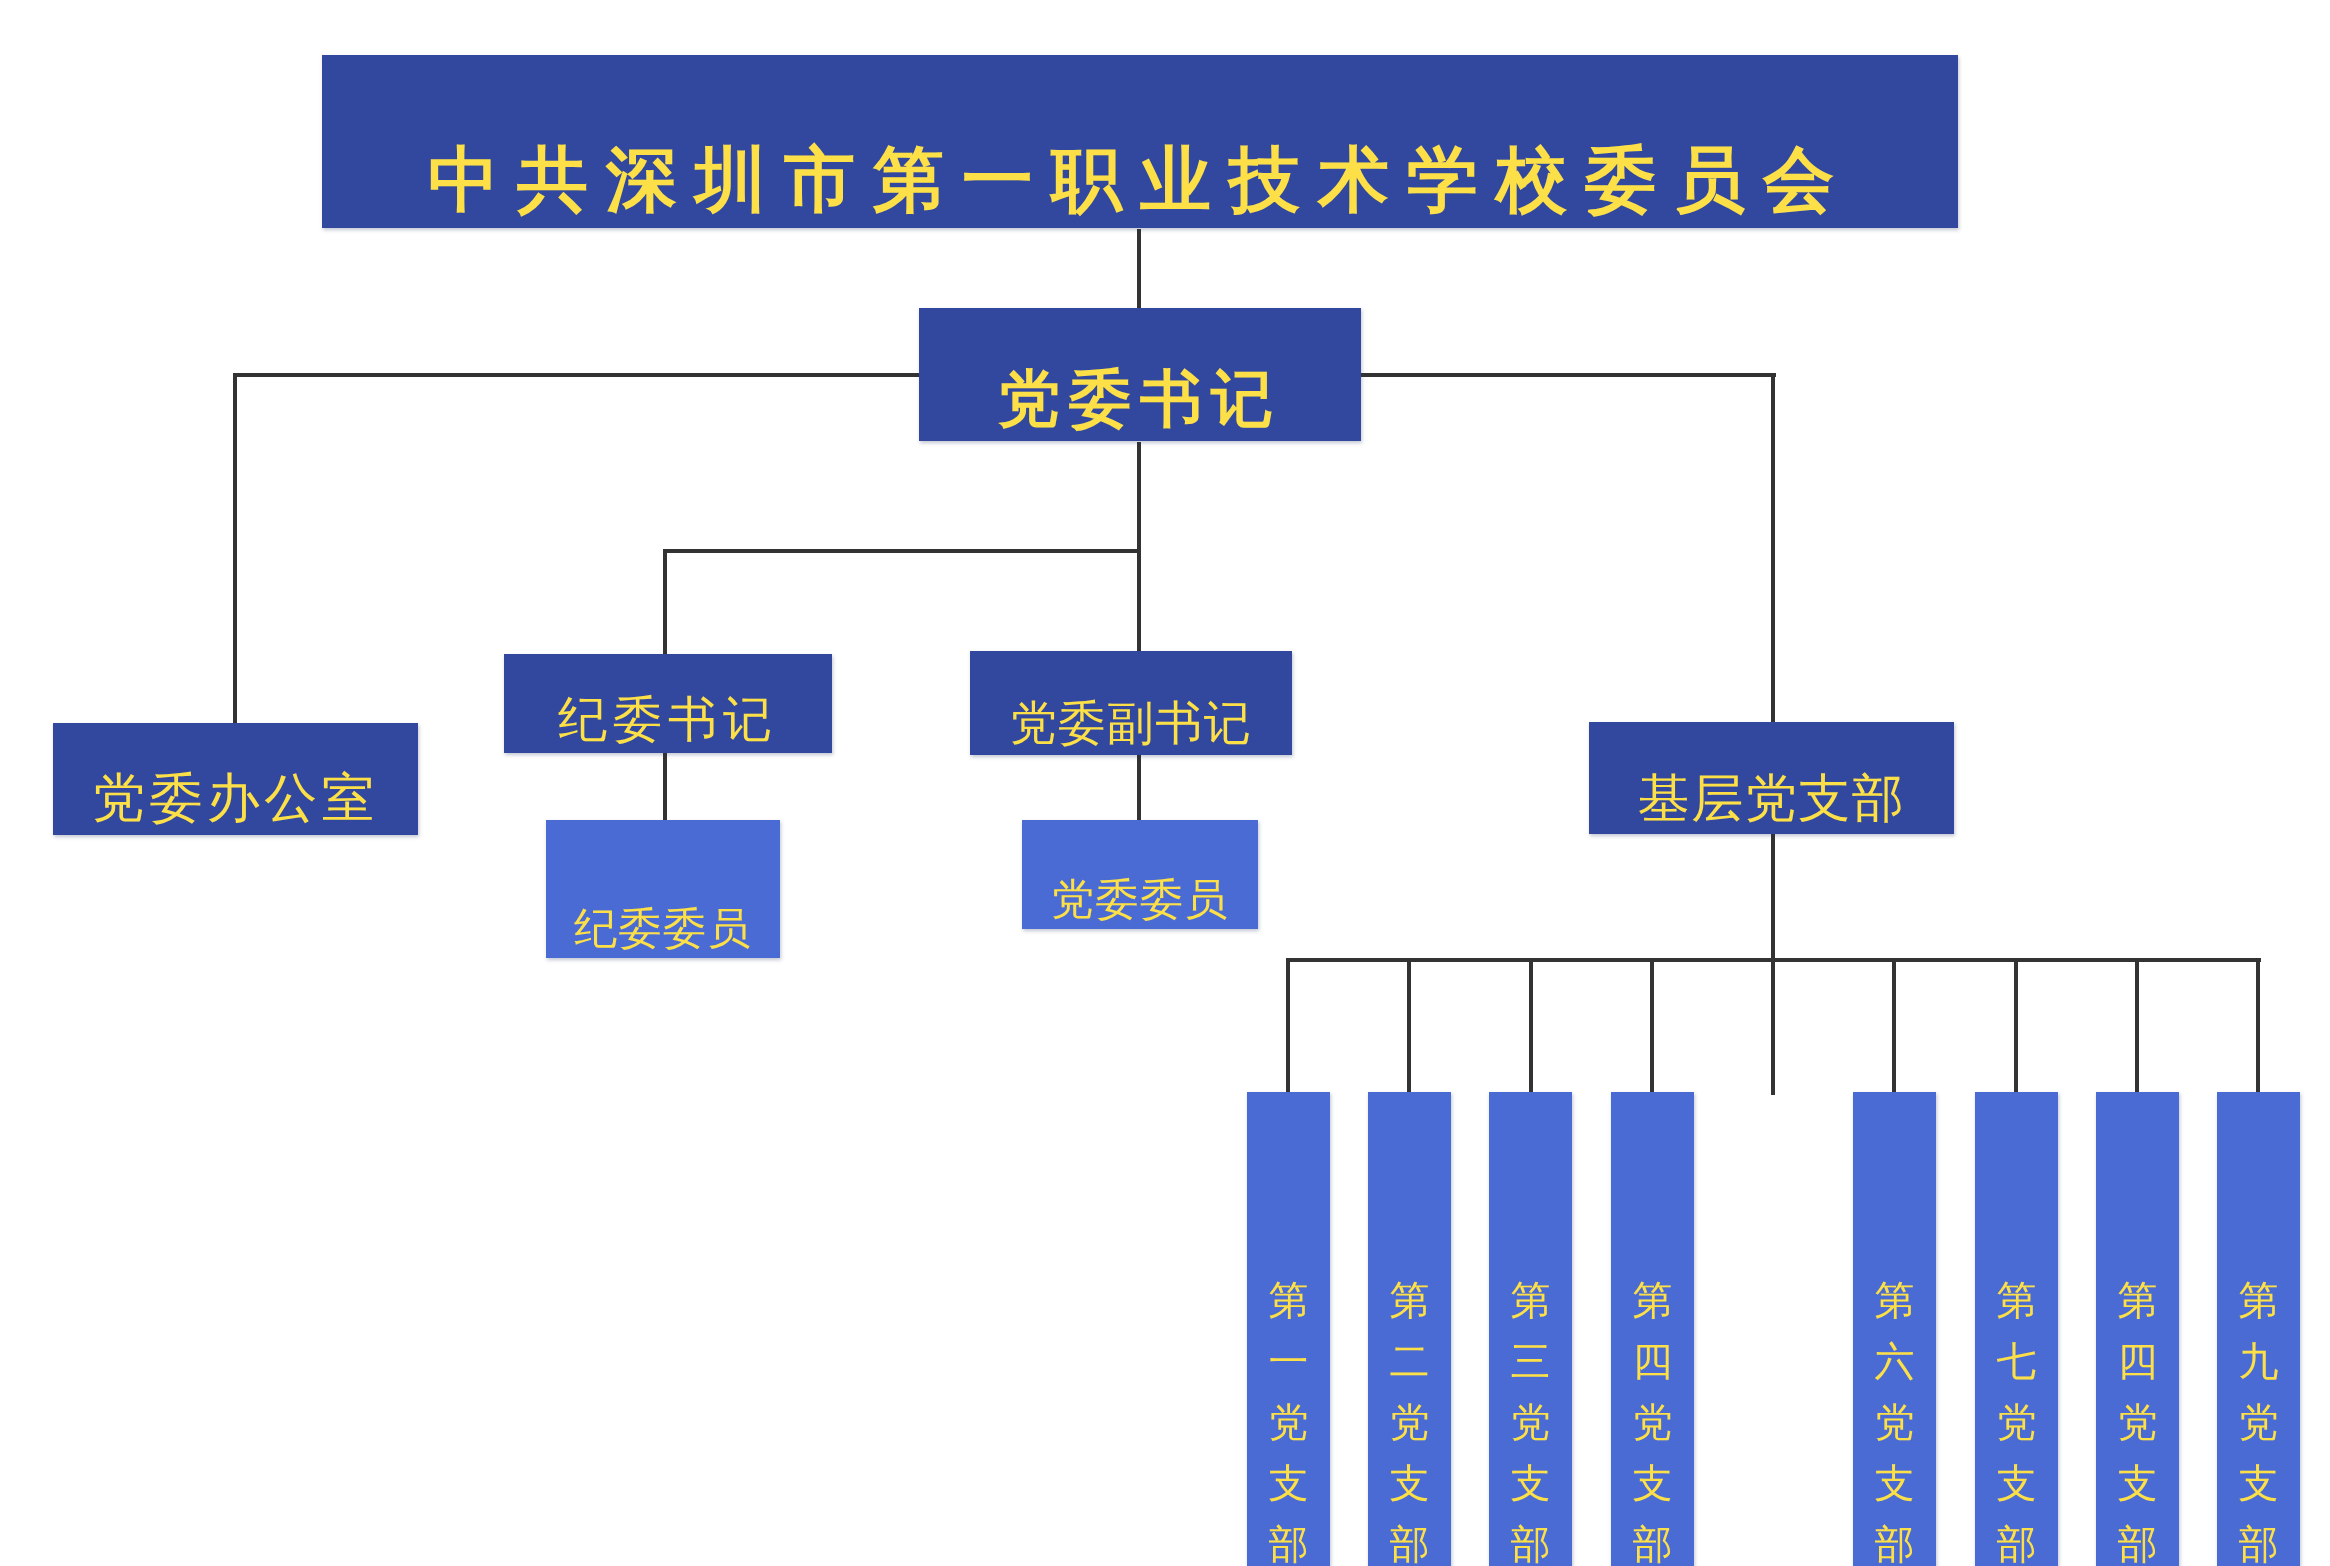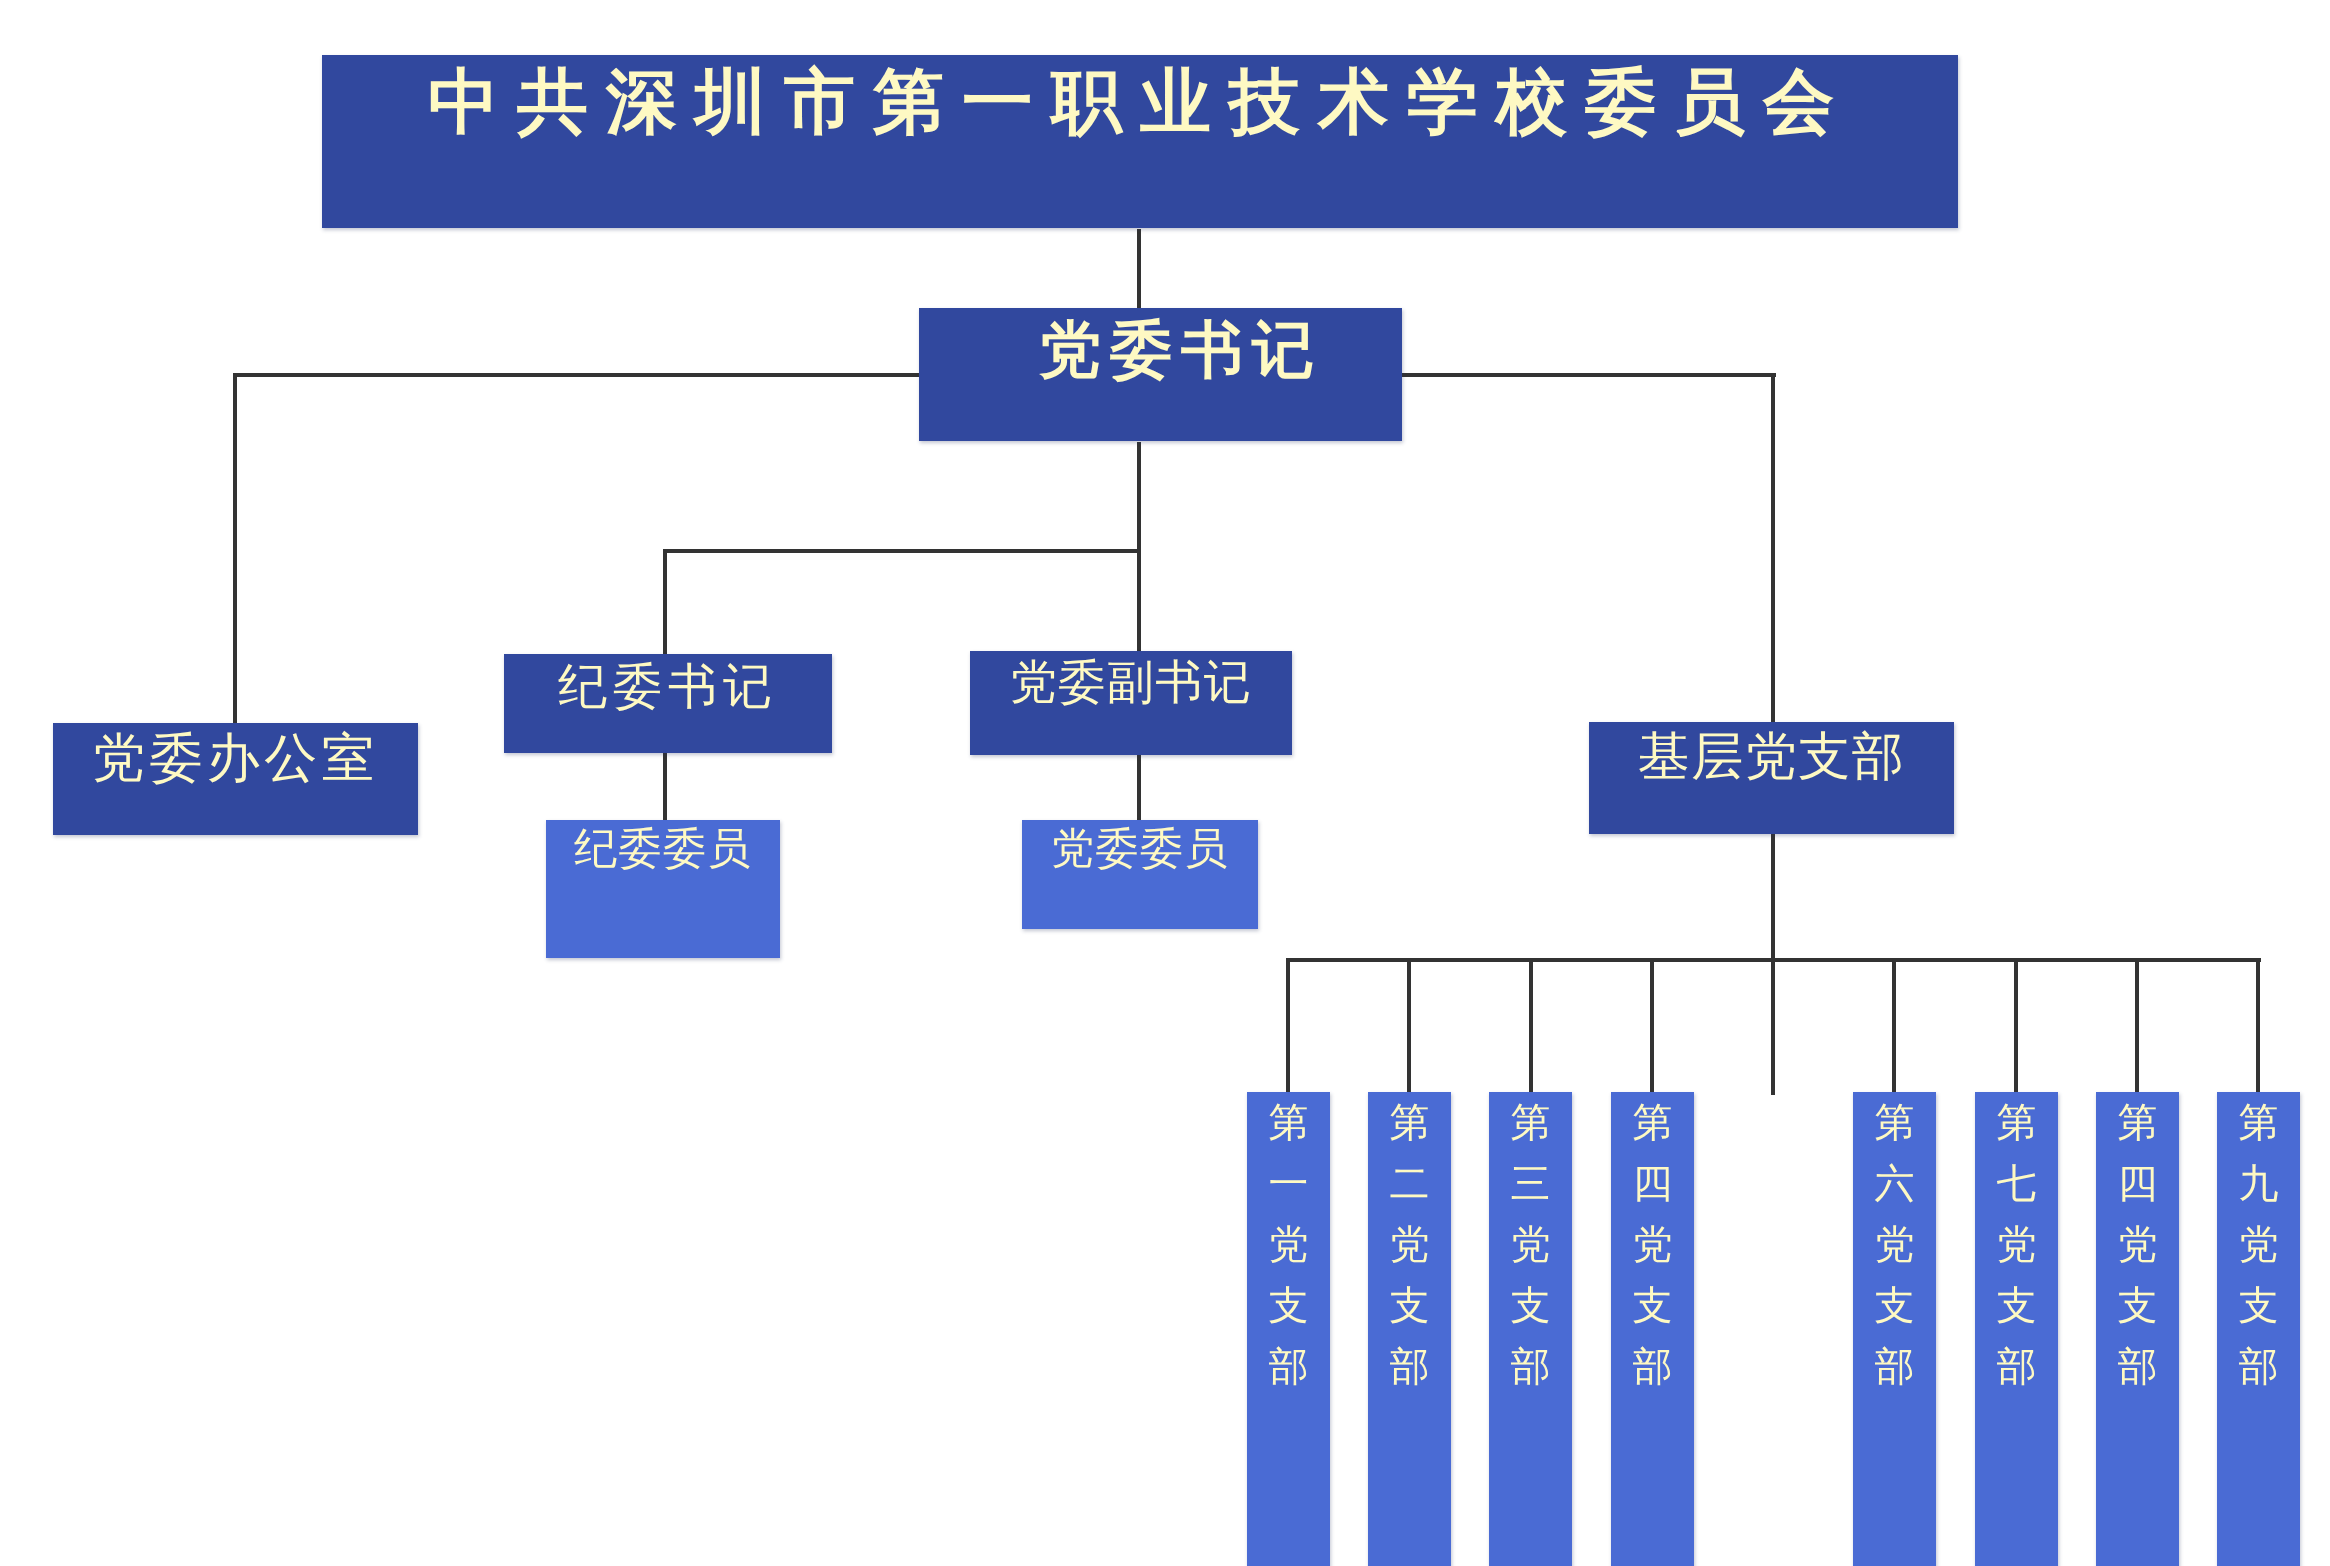--- a/index.html
+++ b/index.html
@@ -23,36 +23,36 @@
   }
   .line {
     position: absolute;
     background: #333333;
     z-index: 1;
   }
   .node {
     position: absolute;
     z-index: 2;
     display: flex;
-    align-items: flex-start;
+    align-items: flex-end;
     justify-content: center;
-    color: #fef9c3;
+    color: #fde047;
     text-align: center;
     box-shadow: 0.7px 1.5px 3.7px rgba(40,50,90,0.28);
   }
   .dark  { background: #31489E; }
   .light { background: #4A6BD4; }
 
   .title-box {
     left: 322px; top: 55px; width: 1636px; height: 173px;
     font-size: 71px; font-weight: 700; letter-spacing: 18px;
   }
   .secretary-box {
     left: 919px; top: 308px; width: 442px; height: 133px;
-    font-size: 62px; font-weight: 600; letter-spacing: 9px; padding-left: 41px;
+    font-size: 62px; font-weight: 600; letter-spacing: 9px;
   }
   .office-box {
     left: 53px; top: 723px; width: 365px; height: 112px;
     font-size: 53px; letter-spacing: 4.4px;
   }
   .disc-sec-box {
     left: 504px; top: 654px; width: 328px; height: 99px;
     font-size: 49px; letter-spacing: 6px;
   }
   .deputy-box {

